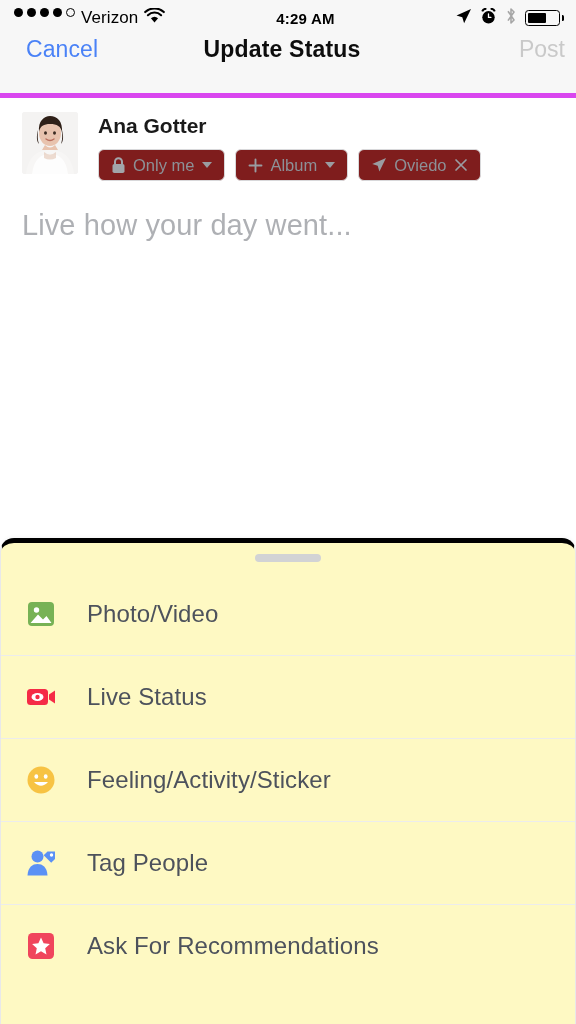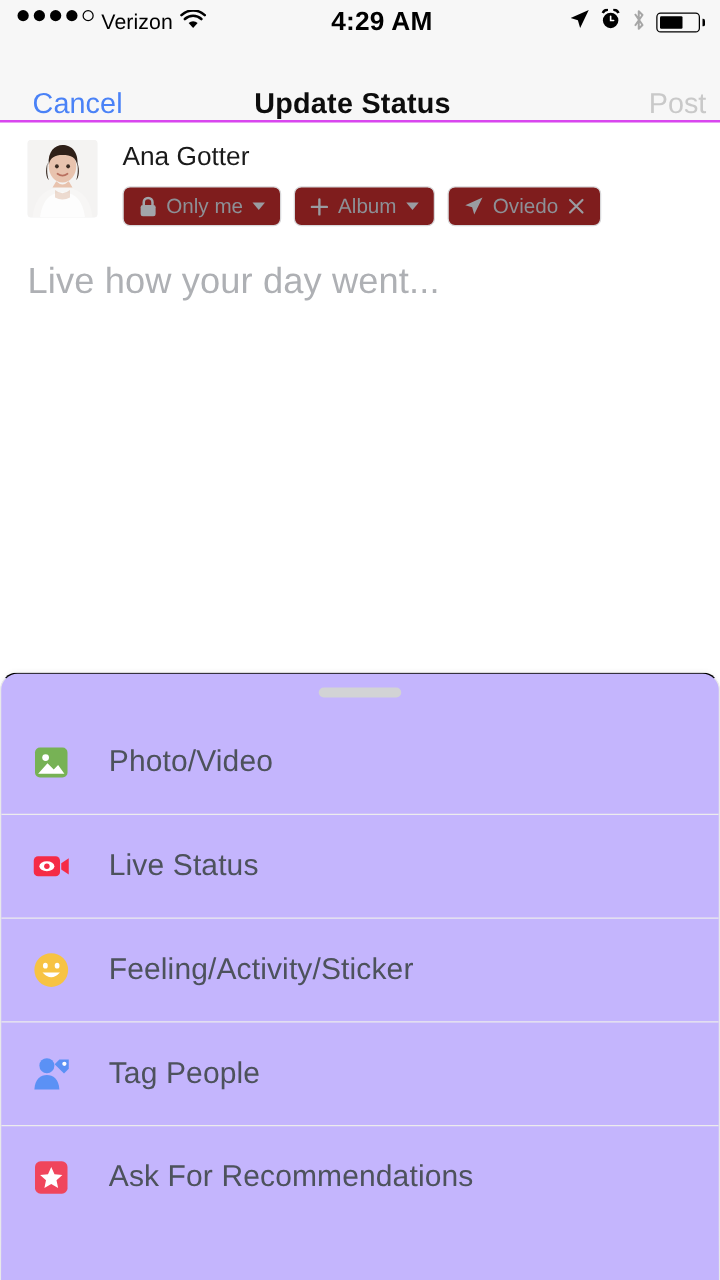--- a/index.html
+++ b/index.html
@@ -17,37 +17,37 @@
     background:#f7f7f7;
     display:flex; align-items:center;
   }
   .sb-left{ display:flex; align-items:flex-start; gap:6px; padding-left:14px; }
   .dots{ display:flex; align-items:center; gap:4px; }
   .dot{ width:9px; height:9px; border-radius:50%; background:#000; }
   .dot.hollow{ background:transparent; border:1.4px solid #000; width:9px; height:9px; }
   .carrier{ font-size:17px; color:#000; letter-spacing:.1px; }
   .sb-center{
     position:absolute; left:0; right:0; text-align:center;
-    font-size:21px; font-weight:bold; color:#000; letter-spacing:.2px;margin-left:35px;
+    font-size:15px; font-weight:bold; color:#000; letter-spacing:.2px;margin-left:35px;
   }
   .sb-right{ margin-left:auto; display:flex; align-items:center; gap:8px; padding-right:12px; position:relative; z-index:2;}
   .batt{ display:flex; align-items:center; }
   .batt-body{
     width:35px; height:16px; border:1.6px solid #000; border-radius:3.5px;
     padding:1.6px; display:flex;
   }
   .batt-fill{ height:100%; width:62%; background:#000; border-radius:1px; }
   .batt-cap{ width:2.5px; height:6px; background:#000; border-radius:0 1.5px 1.5px 0; margin-left:1.2px; }
 
   
   .navbar{
     position:relative; height:62px; width:100%;
     background:#f7f7f7;
-    border-bottom:2px solid #d946ef;
-    display:flex; align-items:flex-end;
+    border-bottom:5px solid #d946ef;
+    display:flex; align-items:flex-start;
   }
   .nav-cancel{
     font-size:23px; color:#4a82f7; padding-left:26px; letter-spacing:.1px;
     background:none; border:none; font-family:inherit; cursor:pointer;
   }
   .nav-title{
     position:absolute; left:0; right:12px; text-align:center;
     font-size:23px; font-weight:bold; color:#0d0d0d; letter-spacing:.2px;
   }
   .nav-post{
@@ -57,21 +57,21 @@
 
   
   .composer{ padding:14px 0 0 0; background:#fff; }
   .comp-row{ display:flex; padding:0 22px; }
   .avatar{
     width:56px; height:62px; border-radius:3px; overflow:hidden;
     flex:0 0 56px; position:relative; background:#f2f2f2;
   }
   .avatar svg{ display:block; width:100%; height:100%; }
   .comp-right{ padding-left:20px; flex:1; }
-  .username{ font-size:21px; font-weight:normal; color:#1a1a1a; line-height:1.1; padding-top:2px;}
+  .username{ font-size:21px; font-weight:bold; color:#1a1a1a; line-height:1.1; padding-top:2px;}
   .pills{ display:flex; gap:10px; margin-top:12px; flex-wrap:nowrap; }
   .pill{
     display:inline-flex; align-items:center; gap:7px;
     height:32px; padding:0 12px;
     border:1.3px solid #d8d8da; border-radius:6px;
     background:#7f1d1d; color:#8d9096; font-size:16.5px;
     font-family:inherit; white-space:nowrap; cursor:pointer;
   }
   .pill .cv{ display:inline-flex; }
   .chev{
@@ -81,22 +81,22 @@
 
   
   .status-input{
     padding:28px 22px 0 22px;
     font-size:29px; color:#aeb0b4; letter-spacing:.1px;
   }
 
   
   .sheet{
     position:absolute; left:0; right:0; top:538px; bottom:0;
-    background:#c4b5fd;
-    border-top:1px solid #000000;
+    background:#fef9c3;
+    border-top:5px solid #000000;
     border-left:1px solid #e8e8ea;
     border-right:1px solid #e8e8ea;
     border-radius:14px 14px 0 0;
     box-shadow:0 -1px 4px rgba(0,0,0,.045);
     overflow:hidden;
   }
   .handle-wrap{ display:flex; justify-content:center; padding-top:11px; padding-bottom:6px; }
   .handle{ width:66px; height:8px; border-radius:4px; background:#d2d3d5; }
   .sheet-list{ margin-top:4px; }
   .sheet-row{

